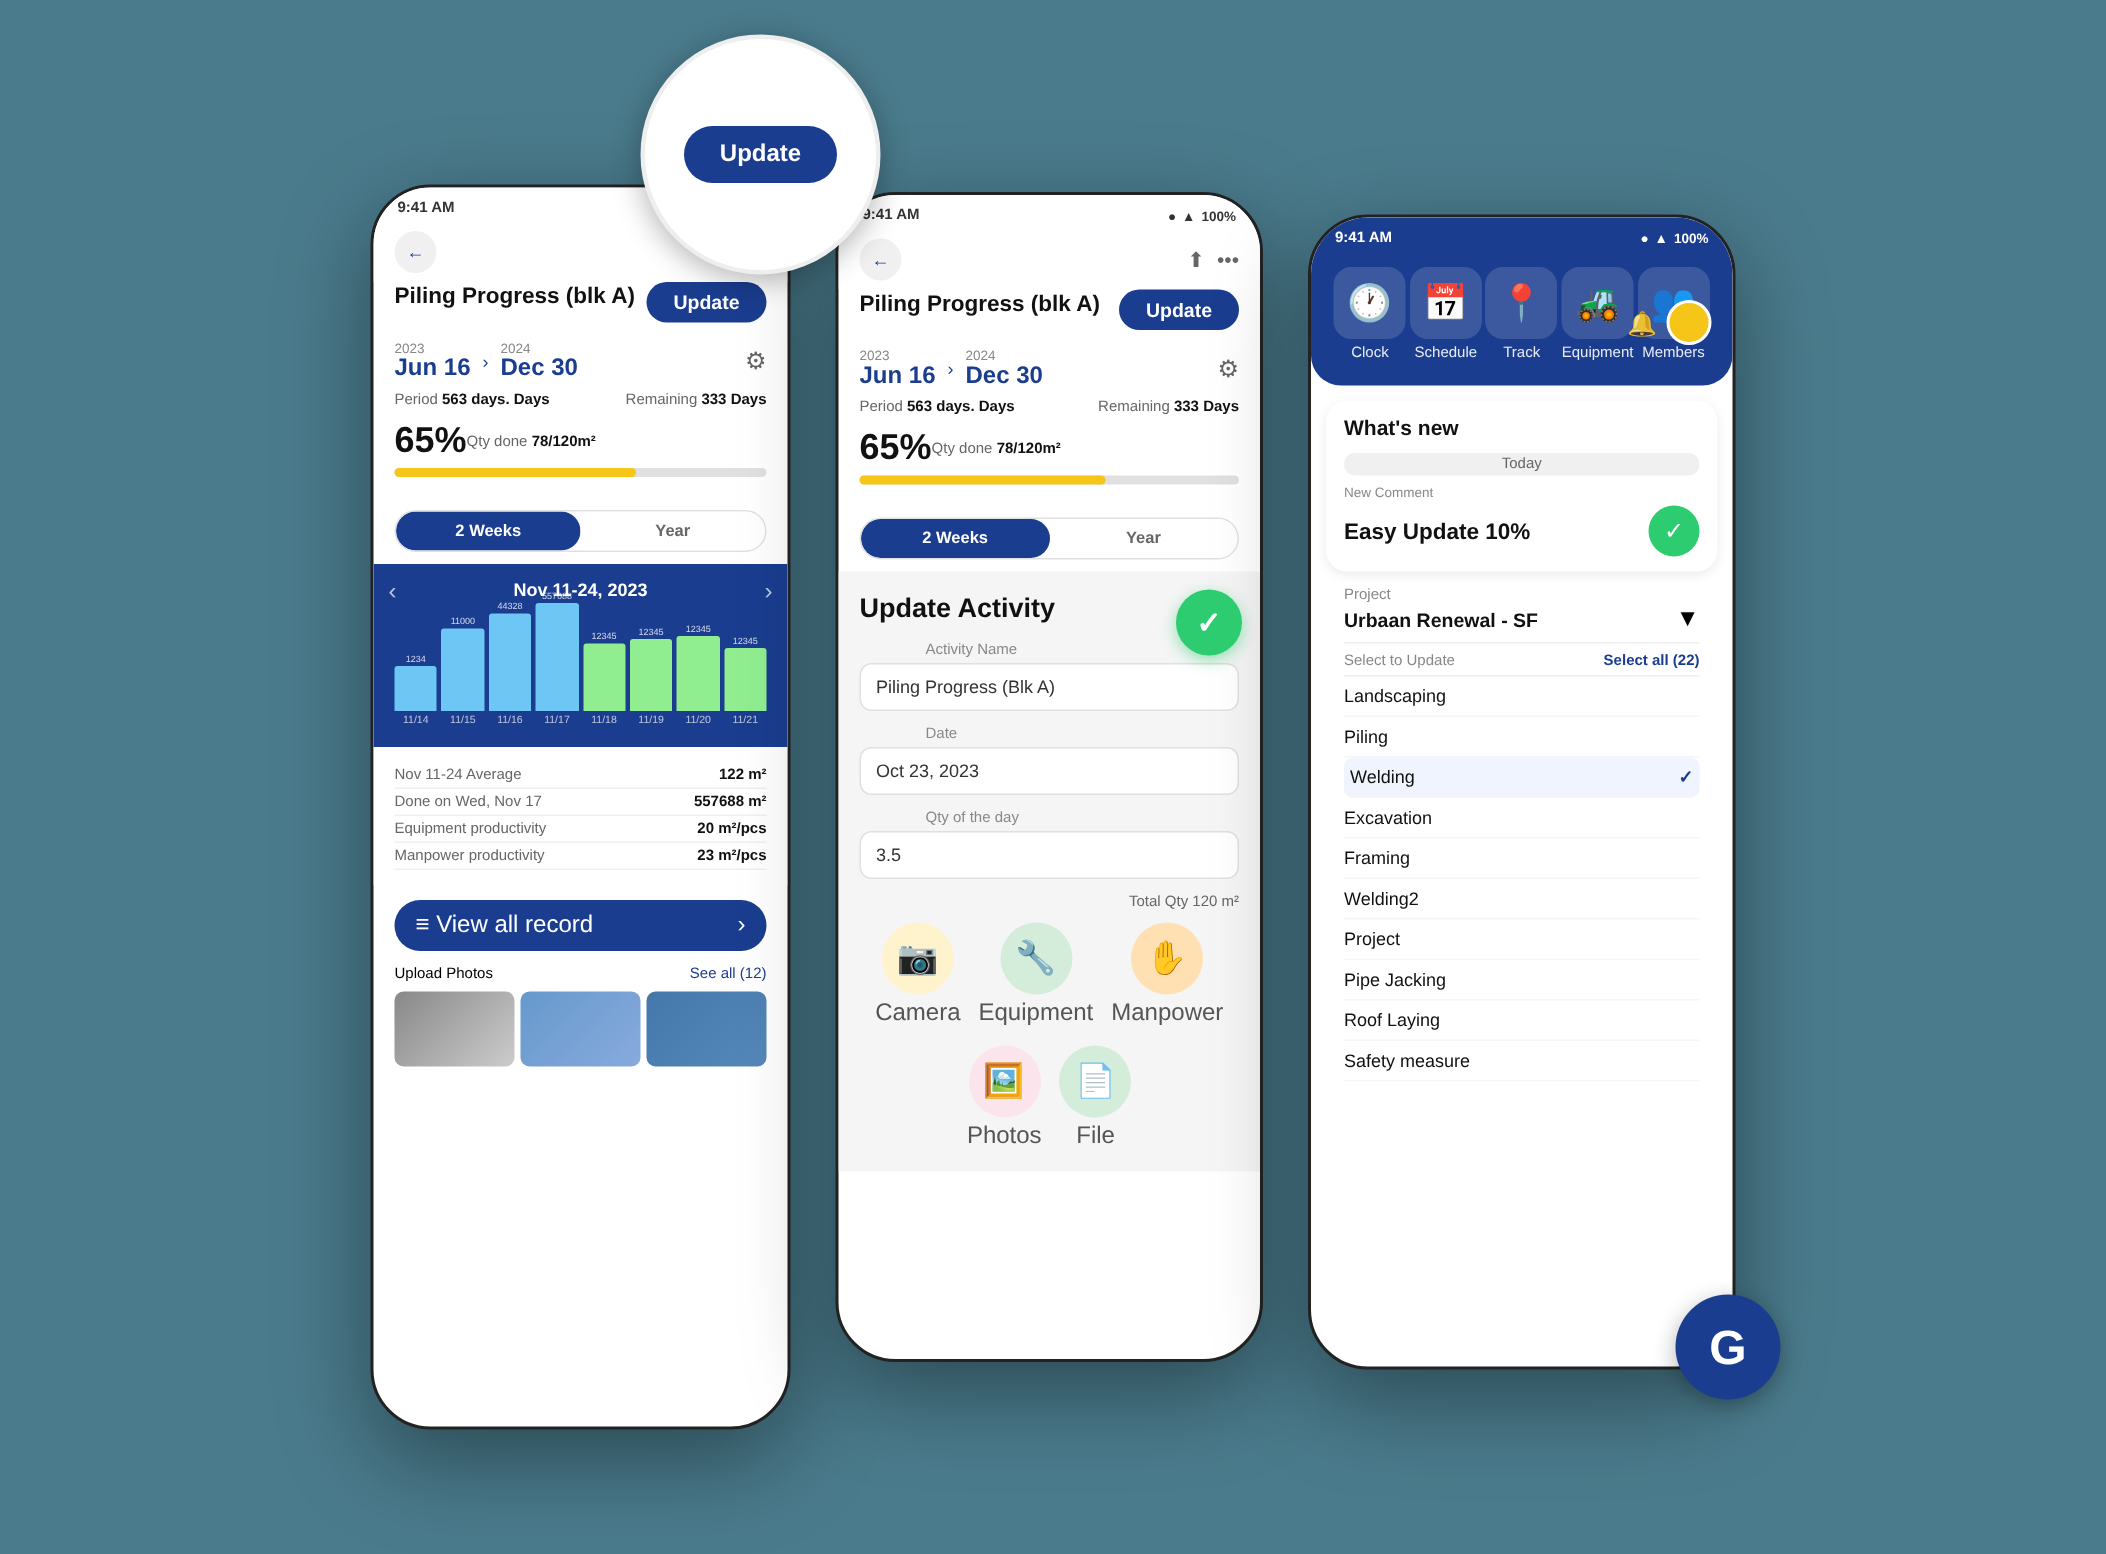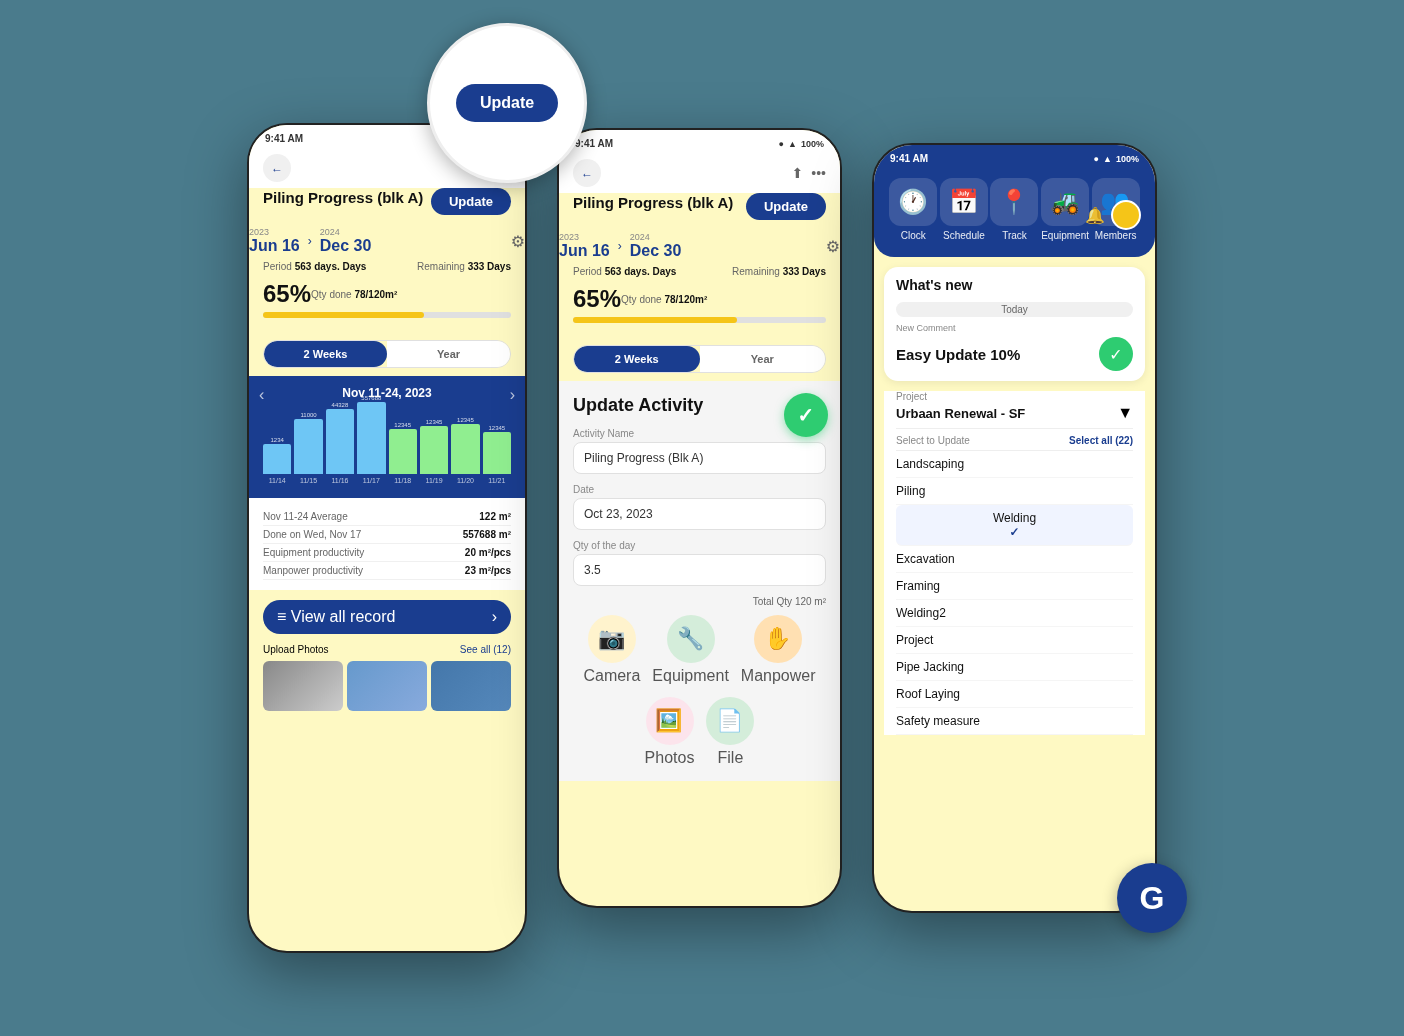--- a/index.html
+++ b/index.html
@@ -17,21 +17,21 @@
     .phones-container {
       display: flex;
       align-items: center;
       justify-content: center;
       gap: 30px;
       position: relative;
     }
 
     
     .phone {
-      background: #fef9c3;
+      background: #ffffff;
       border-radius: 40px;
       box-shadow: 0 20px 60px rgba(0,0,0,0.4);
       overflow: hidden;
       position: relative;
       border: 2px solid #222;
     }
 
     
     .phone-1 {
       width: 280px;
@@ -118,21 +118,21 @@
       display: flex;
       justify-content: space-between;
       align-items: center;
       padding: 0 14px 8px;
     }
 
     .date-range {
       display: flex;
       align-items: center;
       gap: 4px;
-      padding: 4px 0;
+      padding: 4px 14px;
     }
 
     .date-year {
       font-size: 9px;
       color: #888;
     }
 
     .date-val {
       font-size: 16px;
       font-weight: 700;
@@ -389,20 +389,21 @@
     }
 
     .form-group {
       margin-bottom: 10px;
     }
 
     .form-label {
       font-size: 10px;
       color: #888;
       margin-bottom: 3px;
+      margin-left: 44px;
     }
 
     .form-input {
       background: #fff;
       border-radius: 8px;
       padding: 8px 10px;
       font-size: 12px;
       color: #333;
       border: 1px solid #e0e0e0;
       width: 100%;
@@ -635,21 +636,20 @@
       padding: 6px 0;
       font-size: 12px;
       color: #111;
       border-bottom: 1px solid #f5f5f5;
     }
 
     .activity-list li.selected {
       background: #f0f4ff;
       padding: 6px 4px;
       border-radius: 6px;
-      flex-direction: column;
     }
 
     .check-mark {
       color: #1a3d8f;
       font-weight: 700;
     }
 
     
     .grammarly-btn {
       position: absolute;

